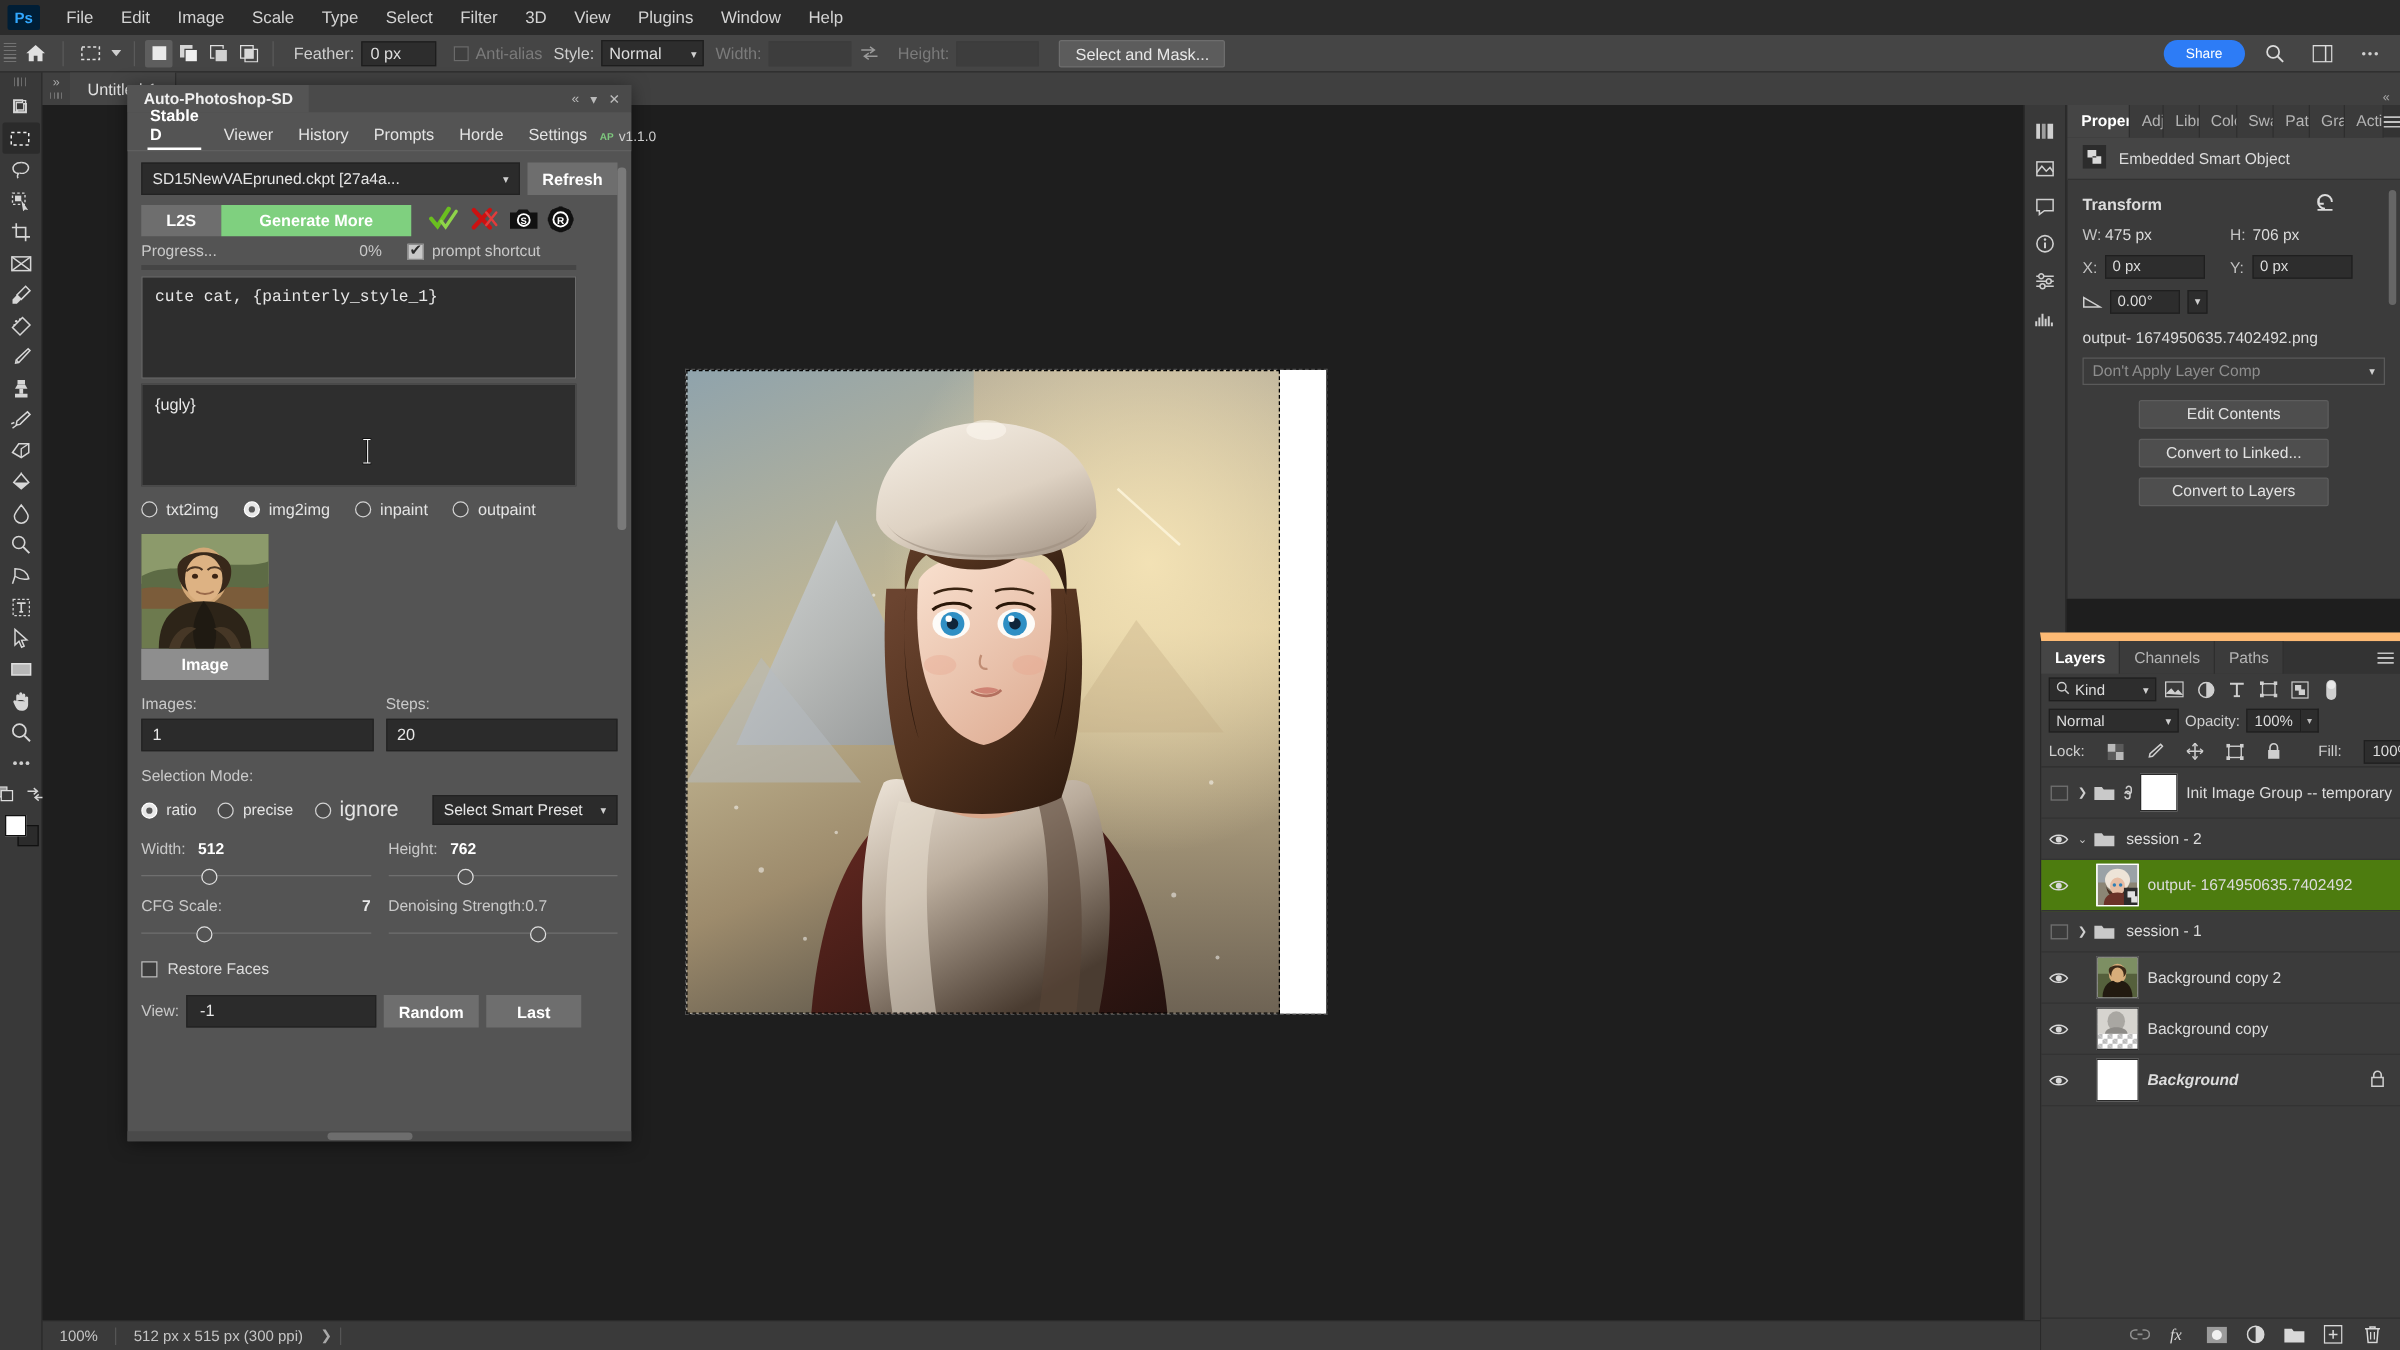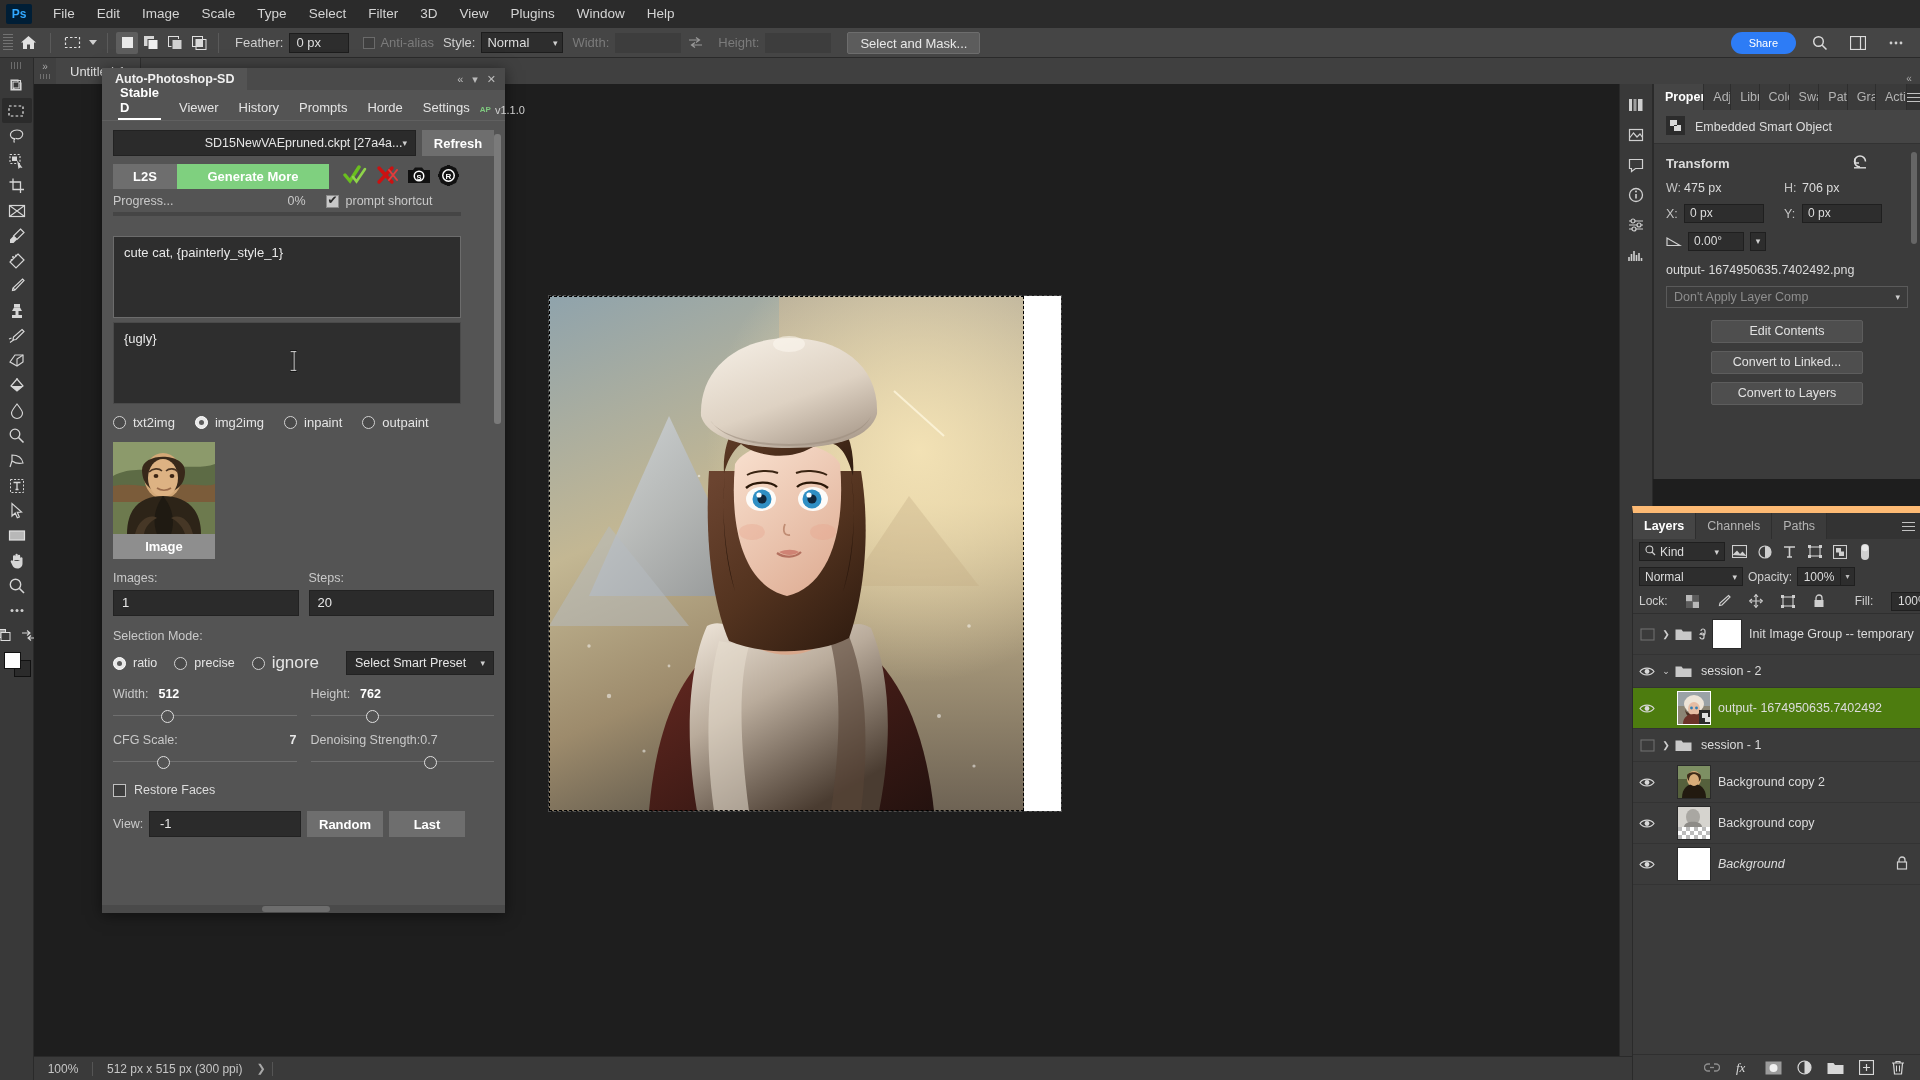--- a/index.html
+++ b/index.html
@@ -170,21 +170,21 @@
   .lcar { width:14px;height:19px;display:flex;align-items:center;justify-content:center;
     background:#2d2d2d;border:1px solid #1f1f1f;border-left:none;color:#bbb;font-size:8px; }
   .llock { display:flex;align-items:center;height:25px;padding:0 6px;gap:18px;border-bottom:1px solid #2f2f2f; }
   .lrow { display:flex; align-items:center; height:41px; border-bottom:1px solid #333; padding-left:2px; }
   .lrow.sel { background:#4d7c0f; }
   .leye { width:24px;height:41px;display:flex;align-items:center;justify-content:center; }
   .lexp { width:14px;display:flex;align-items:center;justify-content:center;color:#cfcfcf;font-size:9px; }
   .lthumb { width:34px;height:34px;border:1px solid #2a2a2a; background:#fff; overflow:hidden; position:relative;
     margin-right:7px; flex:0 0 auto; }
   .lname { font-size:12.5px; color:#dcdcdc; white-space:nowrap; overflow:hidden; }
-  .lname.ital { font-style:italic; }
+  .lname.ital { font-style:italic;font-weight:bold; }
   .lbottom { position:absolute; bottom:0; left:0; right:0; height:26px; background:#3b3b3b;
     border-top:1px solid #2f2f2f; display:flex; align-items:center; justify-content:flex-end;
     gap:14px; padding-right:14px; }
   .lb-ic { width:17px;height:17px;display:flex;align-items:center;justify-content:center; }
   .checker { background-image:
       linear-gradient(45deg,#bbb 25%,transparent 25%,transparent 75%,#bbb 75%),
       linear-gradient(45deg,#bbb 25%,transparent 25%,transparent 75%,#bbb 75%);
     background-size: 8px 8px; background-position: 0 0, 4px 4px; background-color:#fff; }
 
   
@@ -203,38 +203,38 @@
   .pl-nav-item { font-size:13px; color:#e4e4e4; padding: 0 10px 5px 10px; position:relative; }
   .pl-nav-item.active { font-weight:bold; color:#fff; }
   .pl-nav-item.active::after { content:""; position:absolute; left:8px; right:8px; bottom:0; height:2px; background:#fff; }
   .pl-ver { margin-left:auto; display:flex; align-items:center; gap:4px; padding-right:10px; padding-bottom:4px;}
   .pl-ver-ap { font-size:8px; line-height:8px; color:#7ec87e; font-weight:bold; }
   .pl-ver-txt { font-size:11px; color:#cfcfcf; }
   .pl-hr { height:1px; background:#606060; }
   .pl-body { padding: 9px 11px 0 11px; }
   .pl-modelrow { display:flex; align-items:stretch; margin-bottom:8px; }
   .pl-model { flex:1; background:#2b2b2b; border:1px solid #222; height:26px; display:flex;
-    align-items:center; justify-content:flex-end; padding:0 8px; font-size:12.5px; color:#e6e6e6; }
+    align-items:center; justify-content:space-between; padding:0 8px; font-size:12.5px; color:#e6e6e6; }
   .pl-refresh { width:72px; background:#6e6e6e; color:#fff; font-size:13px; font-weight:bold;
      display:flex; align-items:center; justify-content:center; margin-left:6px; }
   .pl-genrow { display:flex; align-items:center; margin-bottom:5px; gap:0; }
   .pl-l2s { width:64px; height:25px; background:#6e6e6e; color:#fff; font-weight:bold; font-size:13px;
     display:flex;align-items:center;justify-content:center; }
   .pl-gen { width:152px; height:25px; background:#7fd07f; color:#fff; font-weight:bold; font-size:13px;
     display:flex;align-items:center;justify-content:center; }
   .pl-icons { display:flex; align-items:center; gap:7px; margin-left:14px; }
   .pl-progrow { display:flex; align-items:center; font-size:12.5px; color:#c9c9c9; margin-top:4px; }
   .pl-prog-label { }
   .pl-shortcut { display:flex; align-items:center; gap:7px; width:132px; margin-left:20px; }
   .pl-cb { width:13px;height:13px;background:#c8c8c8;border:1px solid #8b8b8b; position:relative; }
   .pl-cb::after { content:"✔"; position:absolute; left:1px; top:-3px; font-size:12px; color:#2b2b2b; }
   .pl-progbar { height:4px; background:#454545; margin-top:4px; width:348px; }
   .pl-ta { background:#2e2e2e; border:1px solid #6c6c6c; color:#e8e8e8; font-size:13px;
     padding:8px 10px; width:348px; }
-  .pl-ta1 { height:82px; margin-top:20px; }
+  .pl-ta1 { height:82px; margin-top:5px;font-family:Liberation Mono, monospace; }
   .pl-ta2 { height:82px; margin-top:4px; border-color:#4a4a4a; }
   .pl-radios { display:flex; align-items:center; margin-top:11px; font-size:13px; color:#e4e4e4; }
   .pl-radio { width:13px;height:13px;border-radius:50%; border:1.5px solid #d2d2d2; background:#4a4a4a;
     margin-right:7px; position:relative; flex:0 0 auto; }
   .pl-radio.on { background:#e8e8e8; border-color:#fff; }
   .pl-radio.on::after { content:""; position:absolute; left:3px; top:3px; width:5px;height:5px;
     border-radius:50%; background:#5a5a5a; }
   .pl-rgroup { display:flex; align-items:center; margin-right:20px; }
   .pl-thumb-wrap { margin-top:12px; width:102px; }
   .pl-thumb { width:102px; height:92px; overflow:hidden; position:relative; }

